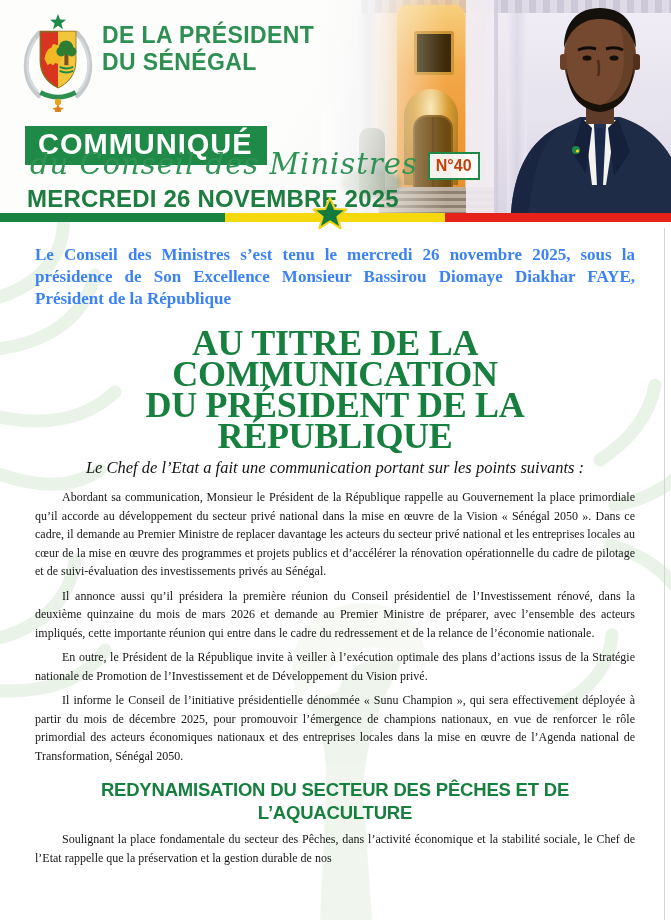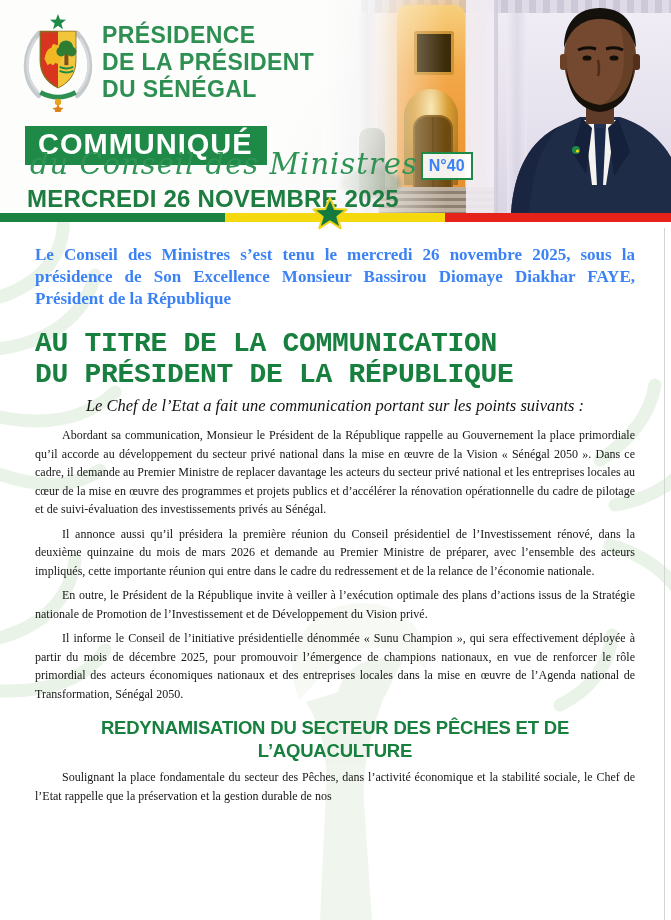--- a/index.html
+++ b/index.html
@@ -38,38 +38,38 @@
   .coa{position:absolute;left:18px;top:12px;}
   .org-name{position:absolute;left:102px;top:22px;
     font-family:"Liberation Sans",sans-serif;font-weight:600;font-size:23px;line-height:27px;
     color:#2e8f52;letter-spacing:.4px;}
   .comm-banner{position:absolute;left:25px;top:126px;display:inline-block;
     background:#1f8a47;color:#ffffff;font-family:"Liberation Sans",sans-serif;font-weight:bold;
     font-size:29px;line-height:29px;letter-spacing:1px;padding:4px 14px 6px 13px;}
   .script-row{position:absolute;left:30px;top:147px;white-space:nowrap;}
   .script{font-family:"DejaVu Serif",serif;font-style:italic;font-size:29px;line-height:34px;
     color:#2f9356;letter-spacing:1px;margin-top:36px;}
-  .issue-box{display:inline-block;margin-left:3px;vertical-align:3px;
-    border:2px solid #1f8a47;color:#3b82f6;background:rgba(255,255,255,.92);
+  .issue-box{display:inline-block;margin-left:10px;vertical-align:3px;
+    border:2px solid #1f8a47;color:#c2410c;background:rgba(255,255,255,.92);
     font-family:"Liberation Sans",sans-serif;font-weight:bold;font-size:16px;padding:3px 6px;}
   .date-line{position:absolute;left:27px;top:185px;
     font-family:"Liberation Sans",sans-serif;font-weight:bold;font-size:24px;color:#1d7c40;letter-spacing:.2px;}
   .tricolor{position:absolute;left:0;top:213px;width:100%;height:9px;display:flex;}
   .seg-green{flex:0 0 33.5%;background:#1b8342;}
   .seg-yellow{flex:0 0 32.8%;background:#f6d80e;}
   .seg-red{flex:1;background:#e5231b;}
   .flag-star{position:absolute;left:311px;top:196px;width:38px;height:38px;}
   
   .watermark{position:absolute;inset:0;z-index:0;pointer-events:none;}
   .edge-line{position:absolute;left:664px;top:228px;bottom:0;width:1px;background:#d4d4d4;}
   
   .content{position:relative;z-index:1;margin:0 36px 0 35px;}
   .intro{margin:22px 0 0;color:#3b82f6;font-weight:bold;font-size:17px;line-height:22px;text-align:justify;}
-  .sec-title{margin:18px 0 0;font-family:Liberation Mono, monospace;font-weight:bold;
-    font-size:28px;line-height:31px;color:#17803f;text-align:left;letter-spacing:-.3px;}
+  .sec-title{margin:18px 0 0;font-family:Liberation Serif, serif;font-weight:bold;
+    font-size:36px;line-height:31px;color:#17803f;text-align:center;letter-spacing:-.3px;}
   .lead{margin:5px 0 0;font-size:16.5px;line-height:21px;color:#131313;text-align:center;font-style:italic;}
   .subhead{margin:4px 0 0;font-family:"Liberation Sans",sans-serif;font-weight:bold;
     font-size:18.5px;line-height:22.5px;color:#17803f;text-align:center;letter-spacing:-.2px;}
   .subhead2{margin:14px 0 0;}
   .body-p{margin:6px 0 0;font-size:12px;line-height:18.5px;color:#161616;
     text-align:justify;text-indent:27px;}
   .p-first{margin-top:10px;}
 </style>
 </head>
 <body>
@@ -174,21 +174,20 @@
       <circle cx="67" cy="49" r="6" fill="#2e7d32"></circle>
       <path d="M52,68 q8,4 17,0" stroke="#1f8a47" stroke-width="2.5" fill="none"></path>
       <path d="M52,73 q8,4 17,0" stroke="#1f8a47" stroke-width="2.5" fill="none"></path>
 
       <path d="M28,100 Q50,112 72,100" stroke="#2e8f52" stroke-width="6" fill="none"></path>
       <circle cx="50" cy="112" r="4" fill="#e9a31c"></circle>
       <polygon points="50,114 52,119 57,119.4 53.4,122.6 54.6,127 50,124.4 45.4,127 46.6,122.6 43,119.4 48,119" fill="#e0821c"></polygon>
     </svg>
 
     <div class="org-name">
-      <div>PRÉSIDENCE</div>
       <div>DE LA PRÉSIDENT</div>
       <div>DU SÉNÉGAL</div>
     </div>
 
     <div class="comm-banner">
       <span>COMMUNIQUÉ</span>
     </div>
 
     <div class="script-row">
       <span class="script">du Conseil des Ministres</span><span class="issue-box">N°40</span>

